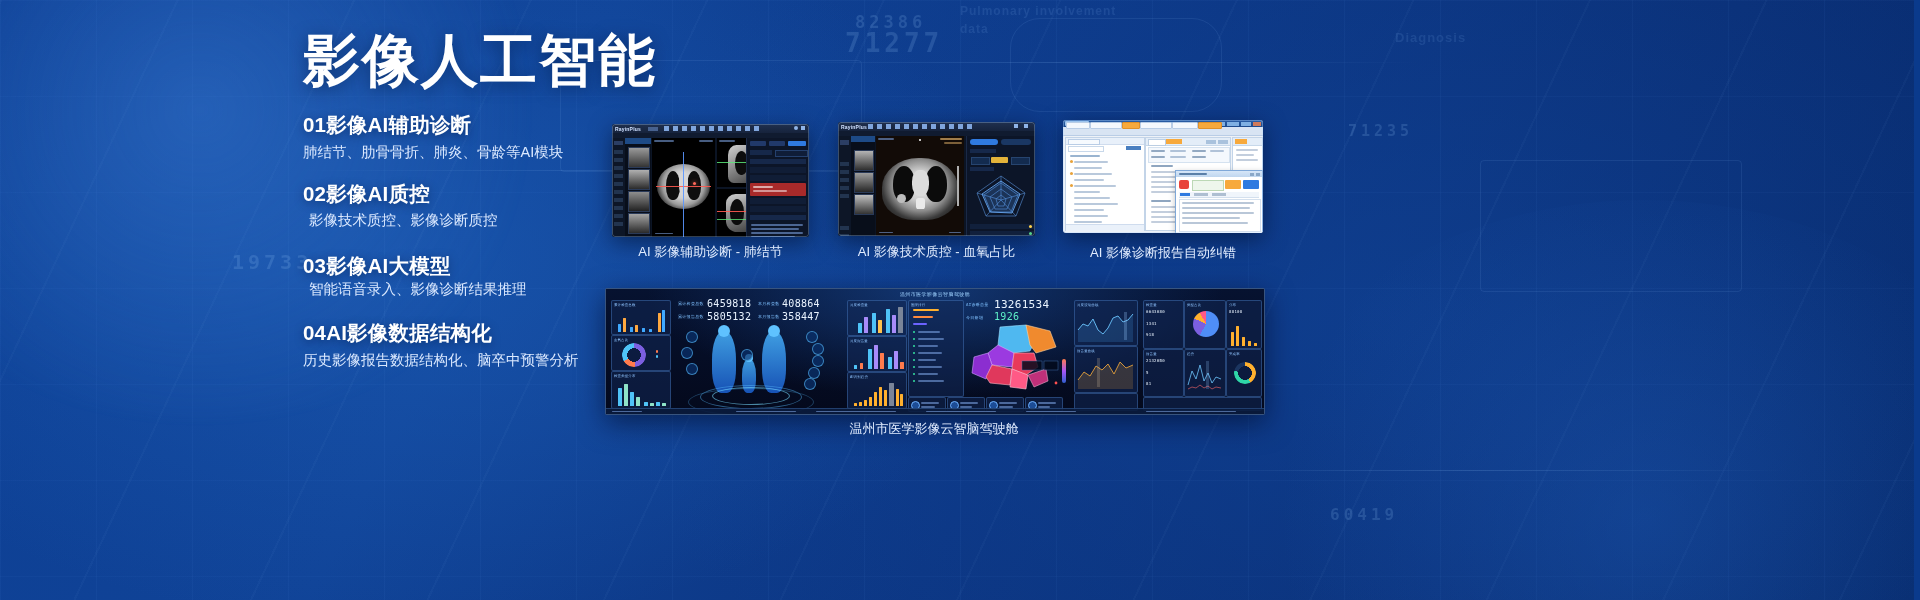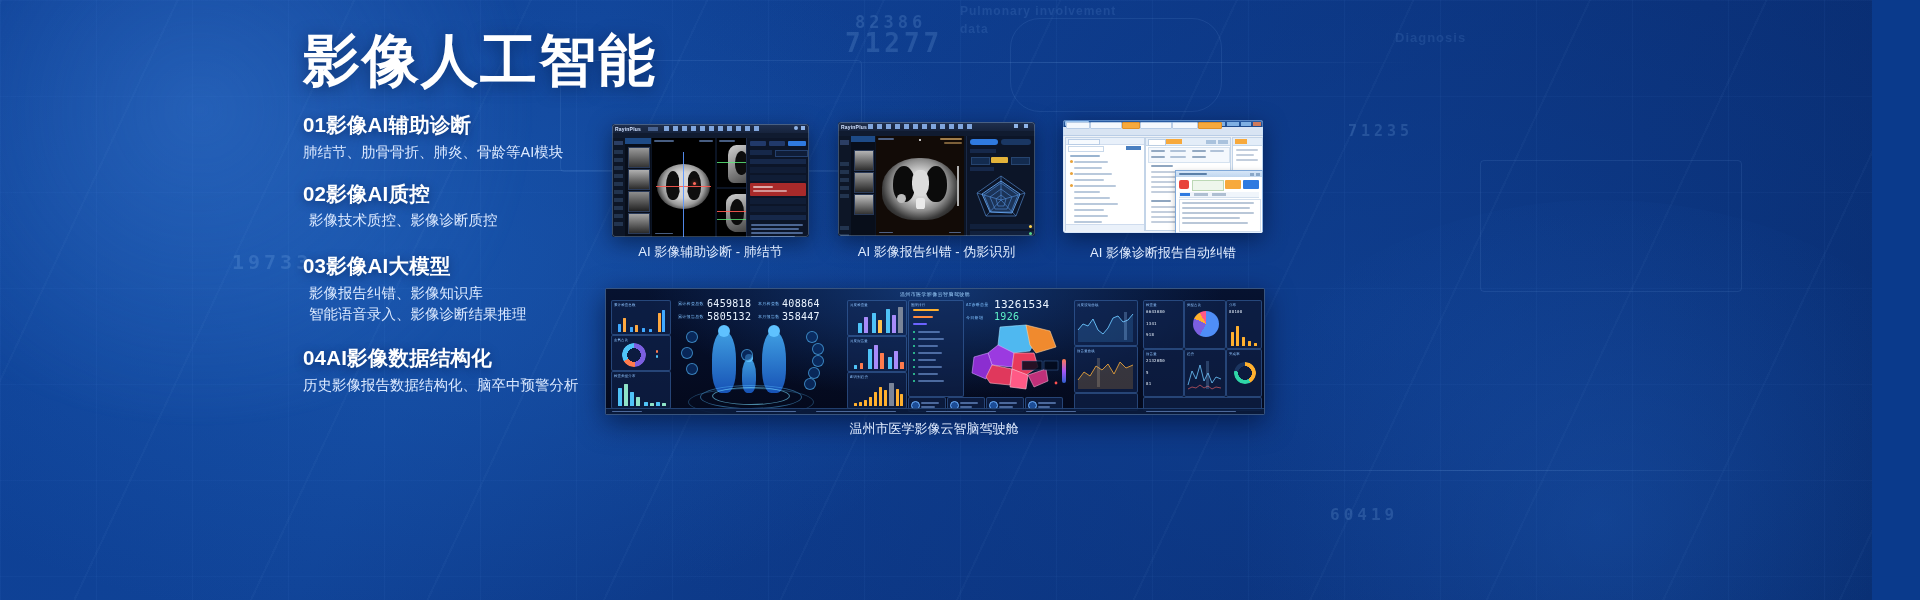--- a/index.html
+++ b/index.html
@@ -6,20 +6,21 @@
   body{
     width:1920px;height:600px;overflow:hidden;
     font-family:"Liberation Sans","DejaVu Sans",sans-serif;
     background:#0a3a8c;
   }
   .stage{position:relative;width:1872px;height:600px;overflow:hidden;
     background:
       radial-gradient(ellipse 900px 520px at 21% 44%, rgba(30,96,186,.55) 0%, rgba(16,62,140,0) 70%),
       radial-gradient(ellipse 1100px 700px at 72% 52%, rgba(18,72,158,.5) 0%, rgba(10,46,110,0) 72%),
       linear-gradient(118deg,#0d3f94 0%,#104397 28%,#0c3683 55%,#0a2f76 78%,#072a6b 100%);
+    padding-left: 42px;
   }
   
   .bg-layer{position:absolute;inset:0;pointer-events:none;}
   .bg-grid{
     background-image:
       linear-gradient(to right, rgba(120,180,255,.055) 1px, transparent 1px),
       linear-gradient(to bottom, rgba(120,180,255,.045) 1px, transparent 1px);
     background-size:96px 96px;
     opacity:.9;
   }
@@ -139,21 +140,20 @@
       <div class="feat-sub">肺结节、肋骨骨折、肺炎、骨龄等AI模块</div>
     </div>
 
     <div class="feat" style="margin-top:18px;">
       <div class="feat-title">02影像AI质控</div>
       <div class="feat-sub" style="margin-left:6px;">影像技术质控、影像诊断质控</div>
     </div>
 
     <div class="feat" style="margin-top:22px;">
       <div class="feat-title">03影像AI大模型</div>
-      <div class="feat-sub" style="margin-left:6px;">影像报告纠错、影像知识库</div>
       <div class="feat-sub" style="margin-left:6px;margin-top:0;">智能语音录入、影像诊断结果推理</div>
     </div>
 
     <div class="feat" style="margin-top:20px;">
       <div class="feat-title">04AI影像数据结构化</div>
       <div class="feat-sub">历史影像报告数据结构化、脑卒中预警分析</div>
     </div>
 
 
   </div>
@@ -334,21 +334,21 @@
         </svg>
         <div class="bar" style="left:3px;top:88px;width:64px;height:5px;background:#11203c;"></div>
         <div class="bar" style="left:3px;top:95px;width:64px;height:5px;background:#11203c;"></div>
 
         <div class="dot" style="left:62px;top:89px;width:3px;height:3px;background:#ffd34d;"></div>
         <div class="dot" style="left:62px;top:96px;width:3px;height:3px;background:#58d38a;"></div>
       </div>
     </div>
     <div class="shot-frame"></div>
   </div>
-  <div class="cap" style="left:838px;top:243px;width:197px;">AI 影像报告纠错 - 伪影识别</div>
+  <div class="cap" style="left:838px;top:243px;width:197px;">AI 影像技术质控 - 血氧占比</div>
 
   <div class="shot lt" style="left:1063px;top:120px;width:200px;height:113px;">
     <div class="ui">
       <div class="lt-title"></div>
       <div class="bar" style="left:2px;top:1px;width:24px;height:5px;background:#9cc4ee;border-radius:1px;"></div>
       <div class="bar" style="left:84px;top:1.5px;width:34px;height:4px;background:#6f9fd6;"></div>
       <div class="bar" style="left:150px;top:1.5px;width:12px;height:4px;background:#7fb0e2;"></div>
       <div class="bar" style="left:164px;top:1.5px;width:12px;height:4px;background:#7fb0e2;"></div>
       <div class="bar" style="left:178px;top:1.5px;width:10px;height:4px;background:#7fb0e2;"></div>
       <div class="bar" style="left:190px;top:1.5px;width:8px;height:4px;background:#d07a5a;"></div>

